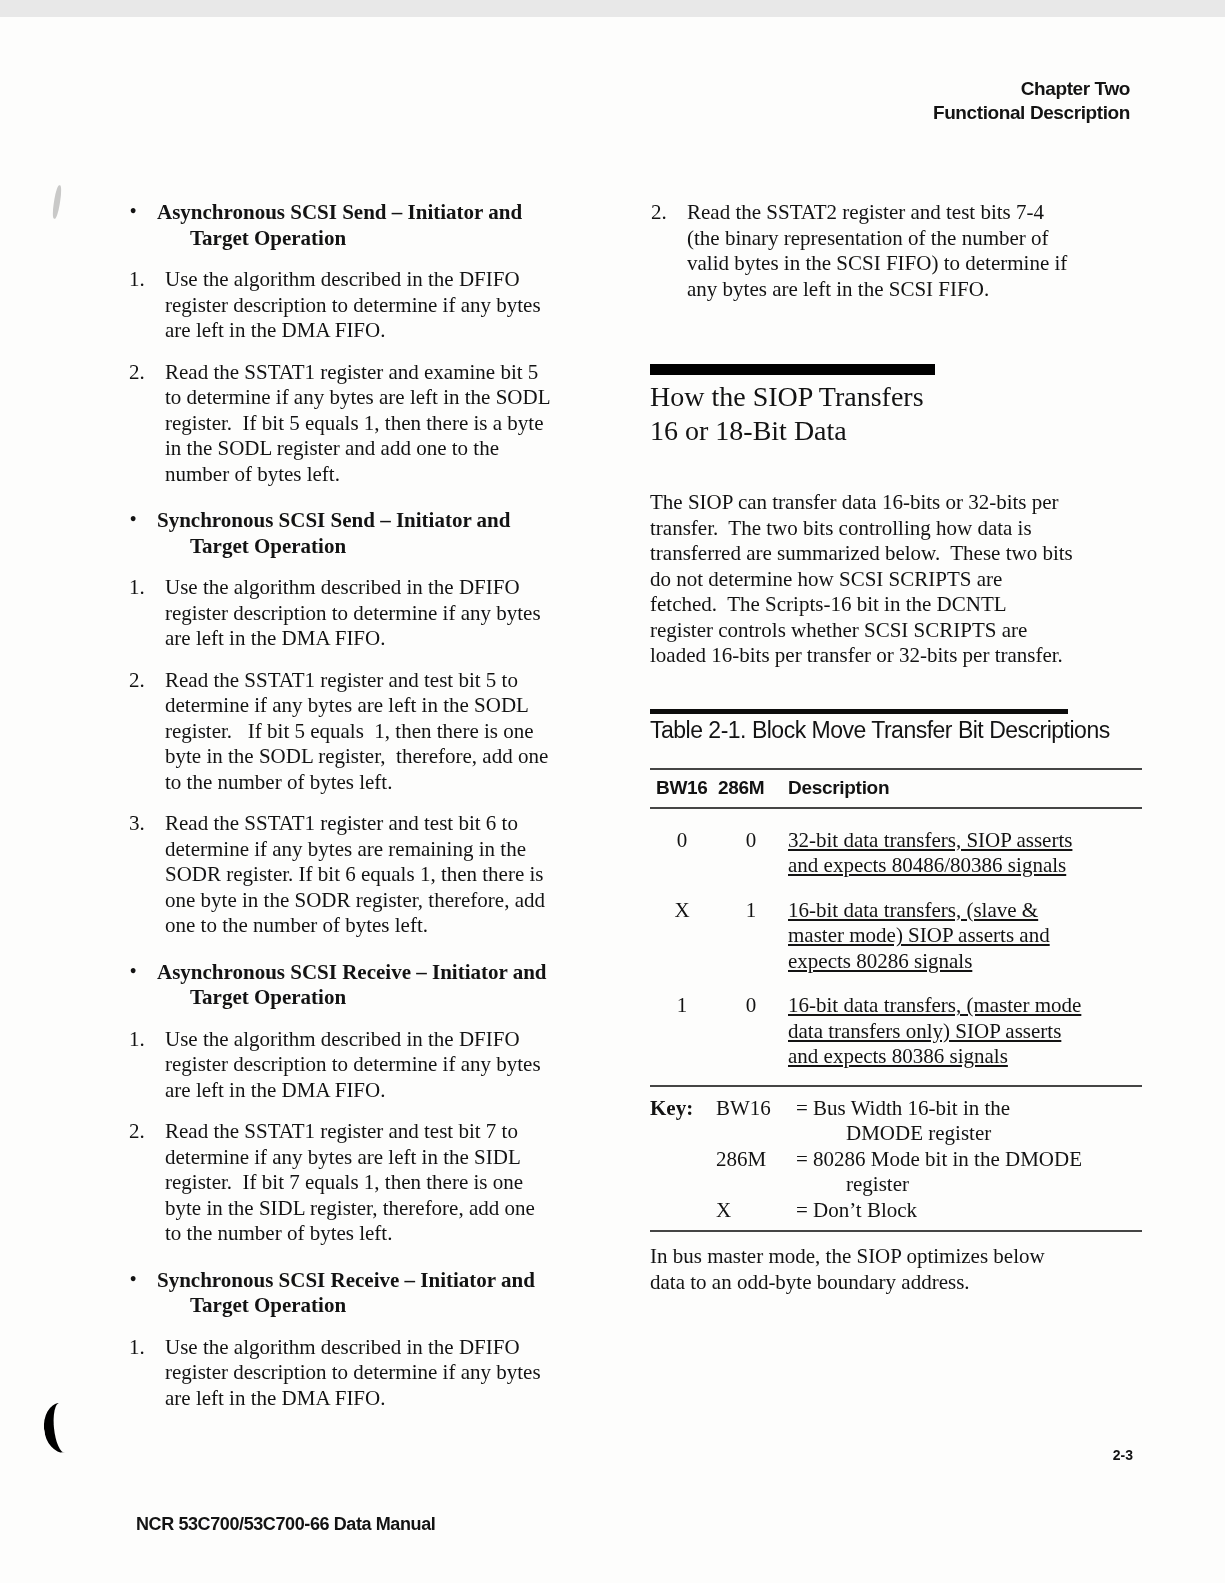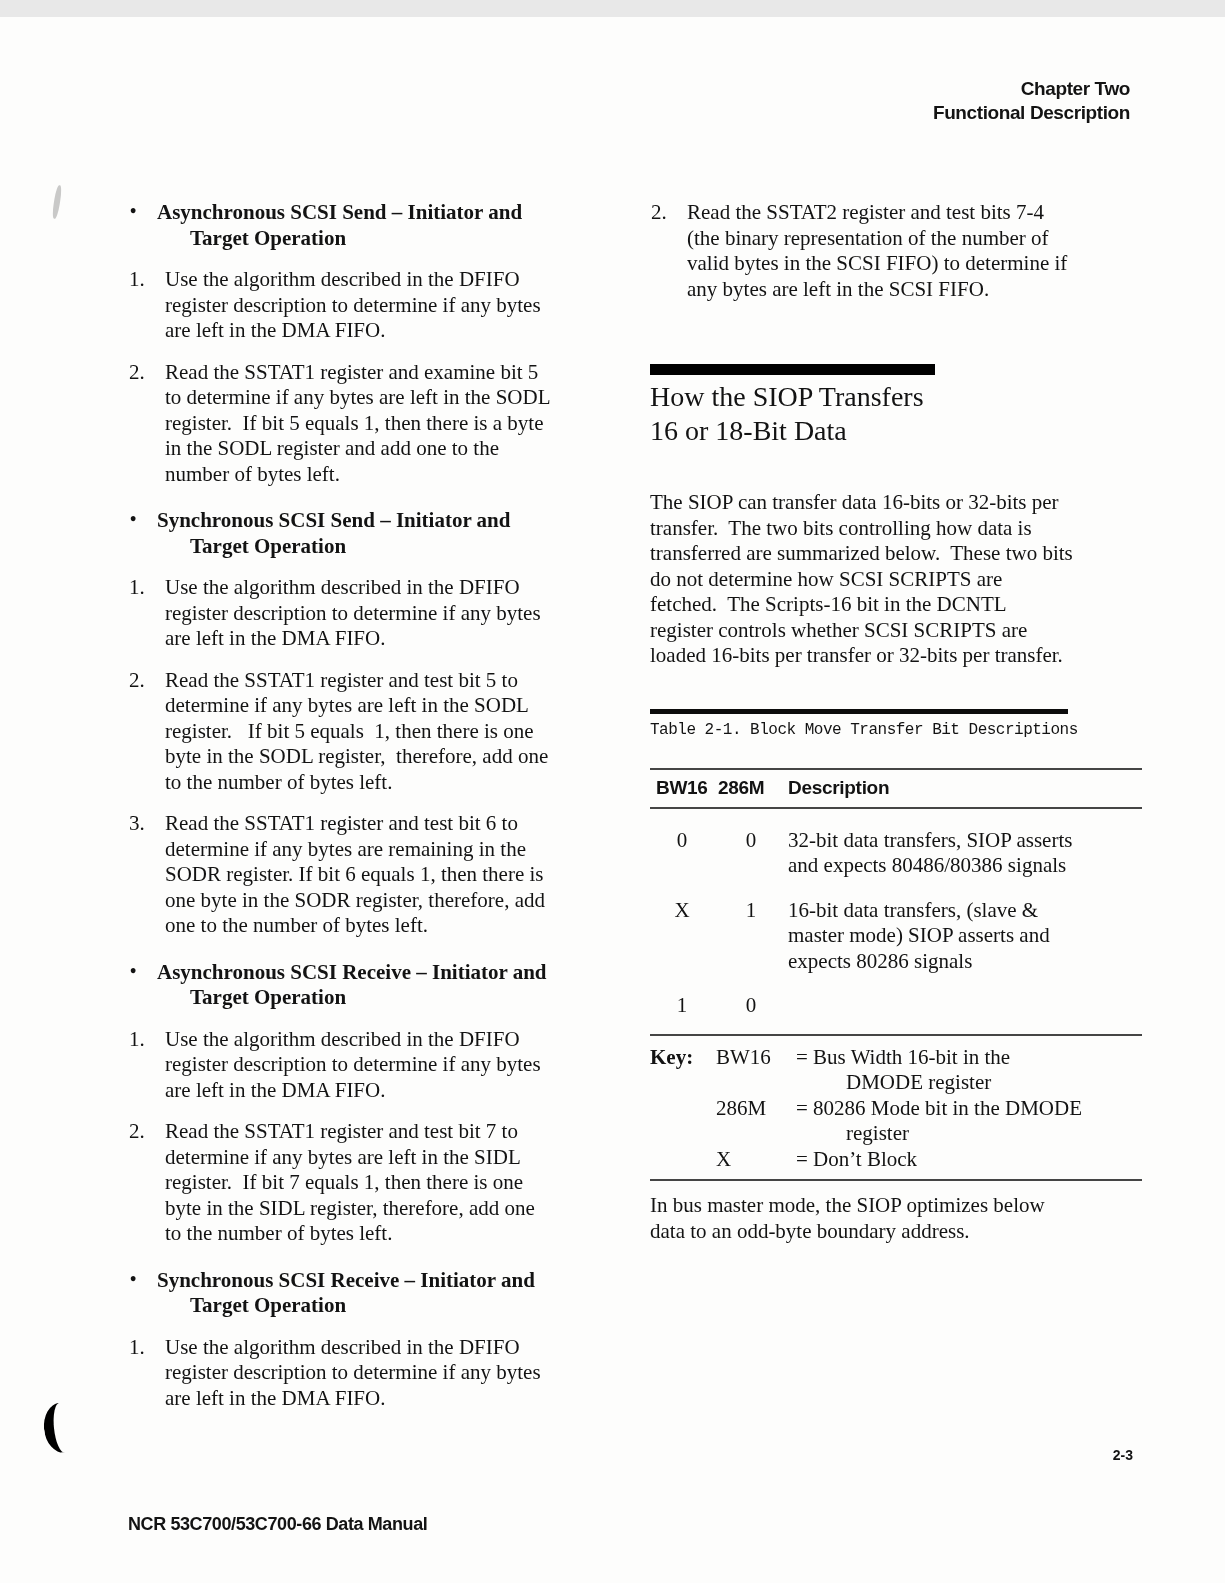--- a/index.html
+++ b/index.html
@@ -32,48 +32,48 @@
 
   
   .rule-bar{width:285px;height:11px;background:#000;margin-top:62px;}
   .sec-heading{font-size:28px;line-height:34px;margin-top:5px;white-space:pre-wrap;}
   .intro{margin-top:42px;white-space:pre-wrap;}
 
   
   .table-wrap{margin-top:40px;}
   .title-rule{width:418px;height:5px;background:#0c0c0c;}
   .t-title{
-    font-family:Liberation Mono, monospace;font-size:16px;letter-spacing:-0.5px;
+    font-family:Liberation Sans, sans-serif;font-size:23px;letter-spacing:-0.5px;
     margin-top:4px;
   }
   .h-rule{height:2px;background:#454545;}
   .h-rule.top{margin-top:25px;}
   .t-head{
     display:flex;font-family:"Liberation Sans",sans-serif;font-weight:bold;
     font-size:19px;letter-spacing:-0.3px;padding:5px 0 6px 0;
   }
   .t-c1{width:64px;padding-left:6px;box-sizing:border-box;}
   .t-c2{width:74px;padding-left:4px;box-sizing:border-box;}
   .t-desc{flex:1;}
   .t-row{display:flex;margin-top:19px;}
   .t-row .t-c1{text-align:center;padding-left:0;}
   .t-row .t-c2{text-align:center;padding-left:0;}
-  .t-row .t-desc{white-space:pre-wrap;}
+  .t-row .t-desc{white-space:pre-wrap;text-decoration:underline;}
   .key-rule{height:2px;background:#454545;margin-top:15px;}
   .key-blk{margin-top:9px;}
   .key-row{display:flex;}
   .key-label{width:66px;font-weight:bold;}
   .key-term{width:80px;}
   .key-def{flex:1;white-space:pre-wrap;padding-left:50px;text-indent:-50px;}
   .bot-rule{height:2px;background:#454545;margin-top:7px;}
   .closing{margin-top:12px;white-space:pre-wrap;}
 
   
   .footer-left{
-    position:absolute;left:128px;top:1497px;
+    position:absolute;left:136px;top:1497px;
     font-family:"Liberation Sans",sans-serif;font-weight:bold;font-size:18px;letter-spacing:-0.4px;
   }
   .footer-right{
     position:absolute;right:92px;top:1430px;
     font-family:"Liberation Sans",sans-serif;font-weight:bold;font-size:14px;
   }
   .page-bottom-bar{position:absolute;left:0;bottom:0;width:1225px;height:6px;background:#000;}
 
   
   .artifact-crescent{
@@ -236,20 +236,23 @@
         <div class="t-c1">X</div>
         <div class="t-c2">1</div>
         <div class="t-desc">16-bit data transfers, (slave &amp;
 master mode) SIOP asserts and
 expects 80286 signals</div>
       </div>
 
       <div class="t-row">
         <div class="t-c1">1</div>
         <div class="t-c2">0</div>
+        <div class="t-desc">16-bit data transfers, (master mode
+data transfers only) SIOP asserts
+and expects 80386 signals</div>
       </div>
 
       <div class="key-rule"></div>
 
       <div class="key-blk">
         <div class="key-row">
           <div class="key-label">Key:</div>
           <div class="key-term">BW16</div>
           <div class="key-def">= Bus Width 16-bit in the
 DMODE register</div>

